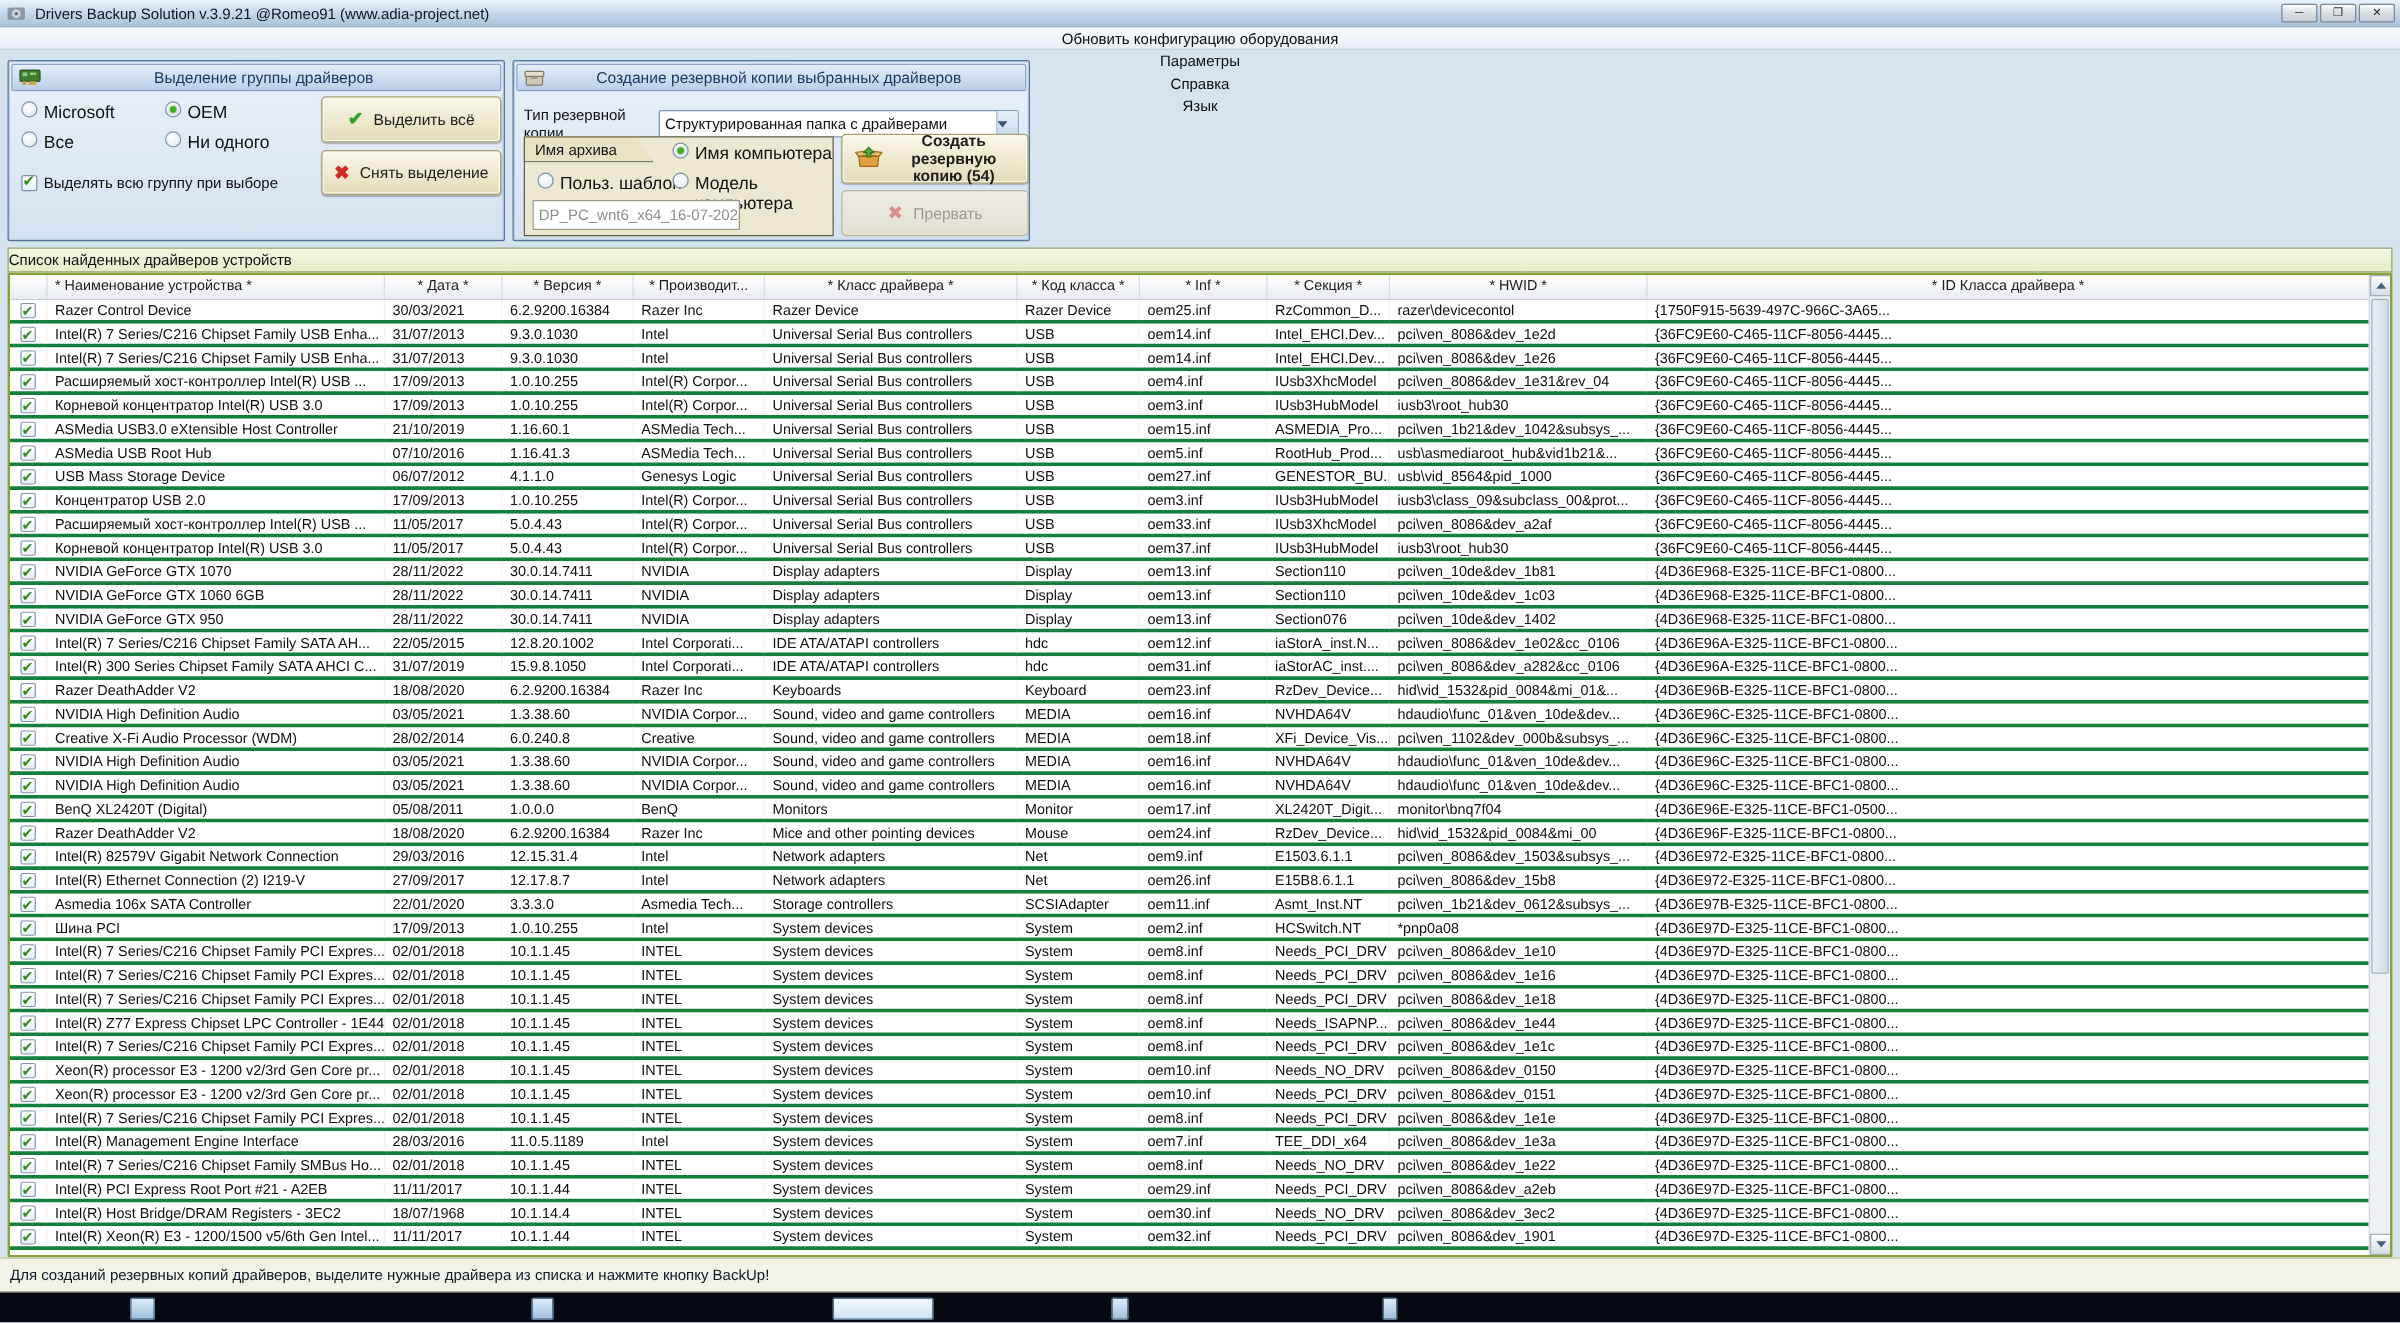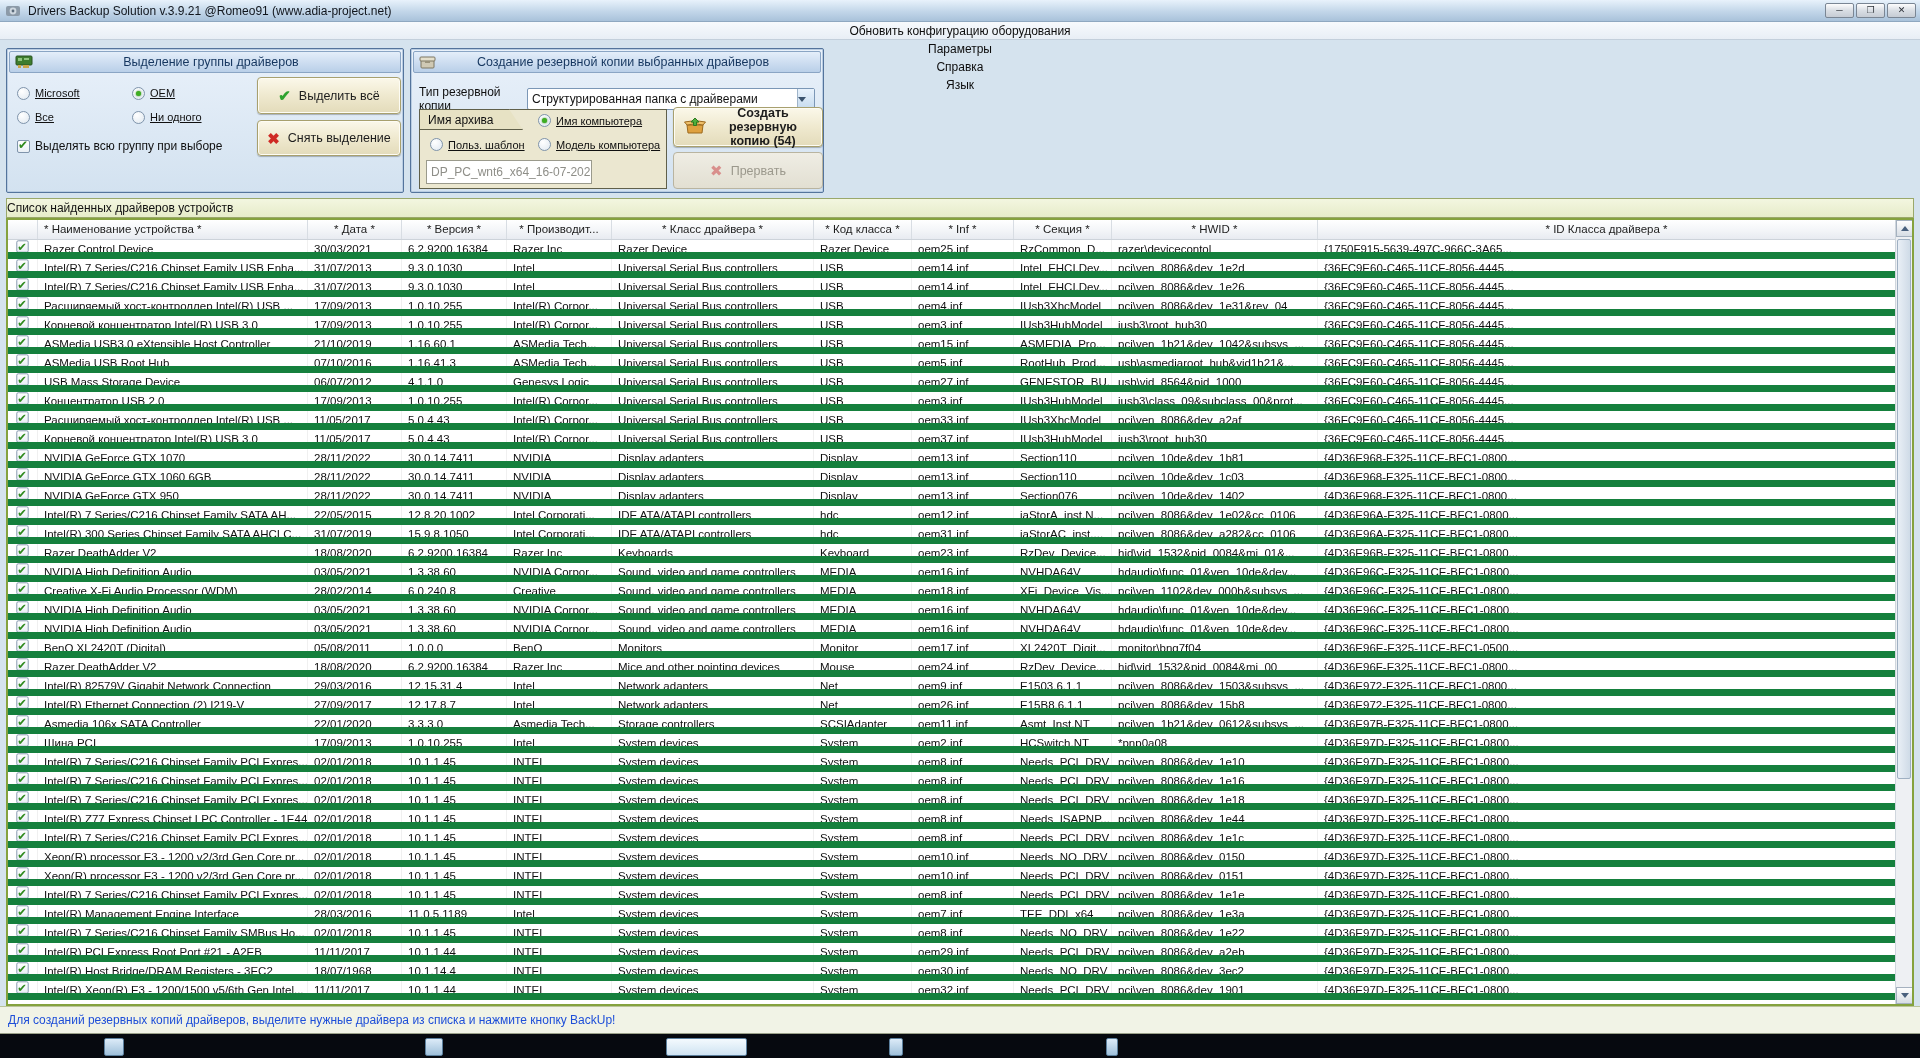--- a/index.html
+++ b/index.html
@@ -29,21 +29,21 @@
   .gbox-grip { position:absolute; top:-4px; left:50%; transform:translateX(-50%);
     font-size:9px; letter-spacing:1px; color:#51719a; background:transparent; line-height:8px; }
   .gbox-head { height:22px; margin:2px; border:1px solid #8aa5c4; border-radius:2px;
     background:linear-gradient(180deg,#e4eefa,#b9cfe8); display:flex; align-items:center; position:relative; }
   .gbox-title { flex:1; text-align:center; color:#15365f; font-size:12.5px;margin-left:12px; }
   .hicon { position:absolute; left:5px; top:3px; width:18px; height:14px; }
 
   .gbox-left  { left:6px;  width:398px; }
   .gbox-mid   { left:410px; width:414px; }
 
-  .radio { display:inline-flex; align-items:center; gap:5px; font-size:11px; color:#101010;text-decoration:underline; }
+  .radio { display:inline-flex; gap:5px; font-size:14px; color:#101010; }
   .rdot { width:13px; height:13px; border-radius:50%; border:1px solid #7f94ab;
     background:radial-gradient(circle at 35% 30%,#ffffff,#dfe8f0); position:relative; flex:0 0 auto; }
   .radio.checked .rdot::after { content:""; position:absolute; left:3px; top:3px; width:5px; height:5px;
     border-radius:50%; background:#3fae23; box-shadow:0 0 2px #2c8514; }
   .check { display:inline-flex; align-items:center; gap:5px; font-size:12px; color:#101010; }
   .cbox { width:13px; height:13px; border:1px solid #7f94ab; border-radius:2px;
     background:linear-gradient(180deg,#fff,#e9eff5); position:relative; flex:0 0 auto; }
   .check.checked .cbox::after { content:"\2714"; position:absolute; left:0px; top:-3px;
     font-size:12px; color:#2f8a1d; }
 
@@ -94,21 +94,21 @@
     background:linear-gradient(180deg,#f3f6e0,#e6ecc9); border:1px solid #9aa86b;
     text-align:left; font-size:12px; line-height:18px; color:#111; }
   .table-wrap { position:absolute; left:6px; top:218px; width:1908px; height:788px;
     border:2px solid #85a23e; background:#fff; overflow:hidden; }
   .thead { display:flex; height:20px; background:linear-gradient(180deg,#ffffff,#f3f5f8 55%,#e8ebf1);
     border-bottom:1px solid #cdd3da; width:1887px; }
   .th { font-size:11.5px; color:#1d1d1d; line-height:19px; border-right:1px solid #d8dde3;
     white-space:nowrap; overflow:hidden; text-align:center; padding:0 3px; flex:0 0 auto; }
   .th.left { text-align:left; padding-left:6px; }
   .tbody { width:1887px; }
-  .trow { display:flex; height:19px; border-bottom:7px solid #15803d; background:#fff; }
+  .trow { display:flex; height:19px; border-bottom:3px solid #15803d; background:#fff; }
   .td { font-size:11.5px; line-height:18px; color:#101010; border-right:1px solid #f0f0f0;
     white-space:nowrap; overflow:hidden; padding:0 3px 0 6px; flex:0 0 auto; }
   .w-cb{width:30px;} .w-name{width:270px;} .w-date{width:94px;} .w-ver{width:105px;}
   .w-man{width:105px;} .w-cls{width:202px;} .w-code{width:98px;} .w-inf{width:102px;}
   .w-sec{width:98px;} .w-hwid{width:206px;} .w-id{width:577px; border-right:none;}
   .td-cb { display:flex; align-items:center; justify-content:center; padding:0; }
   .td-cb .cbox { transform:scale(.95); }
   .check-mini { position:relative; }
 
   
@@ -118,21 +118,21 @@
     background:linear-gradient(180deg,#fdfdfd,#d7dde4); display:flex; align-items:center; justify-content:center; }
   .sbtn.up{top:0;} .sbtn.down{bottom:0;}
   .sarrow-up { width:0;height:0;border:4px solid transparent;border-bottom:5px solid #49607d;margin-top:-4px; }
   .sarrow-down { width:0;height:0;border:4px solid transparent;border-top:5px solid #49607d;margin-bottom:-4px; }
   .sthumb { position:absolute; left:1px; top:19px; width:14px; height:540px; border:1px solid #9fb0c2;
     border-radius:2px; background:linear-gradient(90deg,#e9eff6,#cfdbe7); }
 
   
   .statusbar { position:absolute; left:0; top:1006px; width:1920px; height:28px;
     background:#f1f3e6; border-top:1px solid #b9c49a; border-bottom:1px solid #9aa089;
-    font-size:12px; color:#1d4ed8; display:flex; align-items:center; padding-left:8px; }
+    font-size:12px; color:#0f172a; display:flex; align-items:center; padding-left:8px; }
   .taskbar { position:absolute; left:0; top:1034px; width:1920px; height:24px; background:#06090f; }
   .task-item { position:absolute; top:4px; height:18px; border-radius:2px;
     background:linear-gradient(180deg,#dcebf8,#9fc0da); border:1px solid #5b7f9d; }
   .ti1{left:104px;width:20px;} .ti2{left:425px;width:18px;}
   .ti3{left:666px;width:81px;background:linear-gradient(180deg,#f4fafe,#cfe3f2);}
   .ti4{left:889px;width:14px;} .ti5{left:1106px;width:12px;}
 </style>
 </head>
 <body>
 

